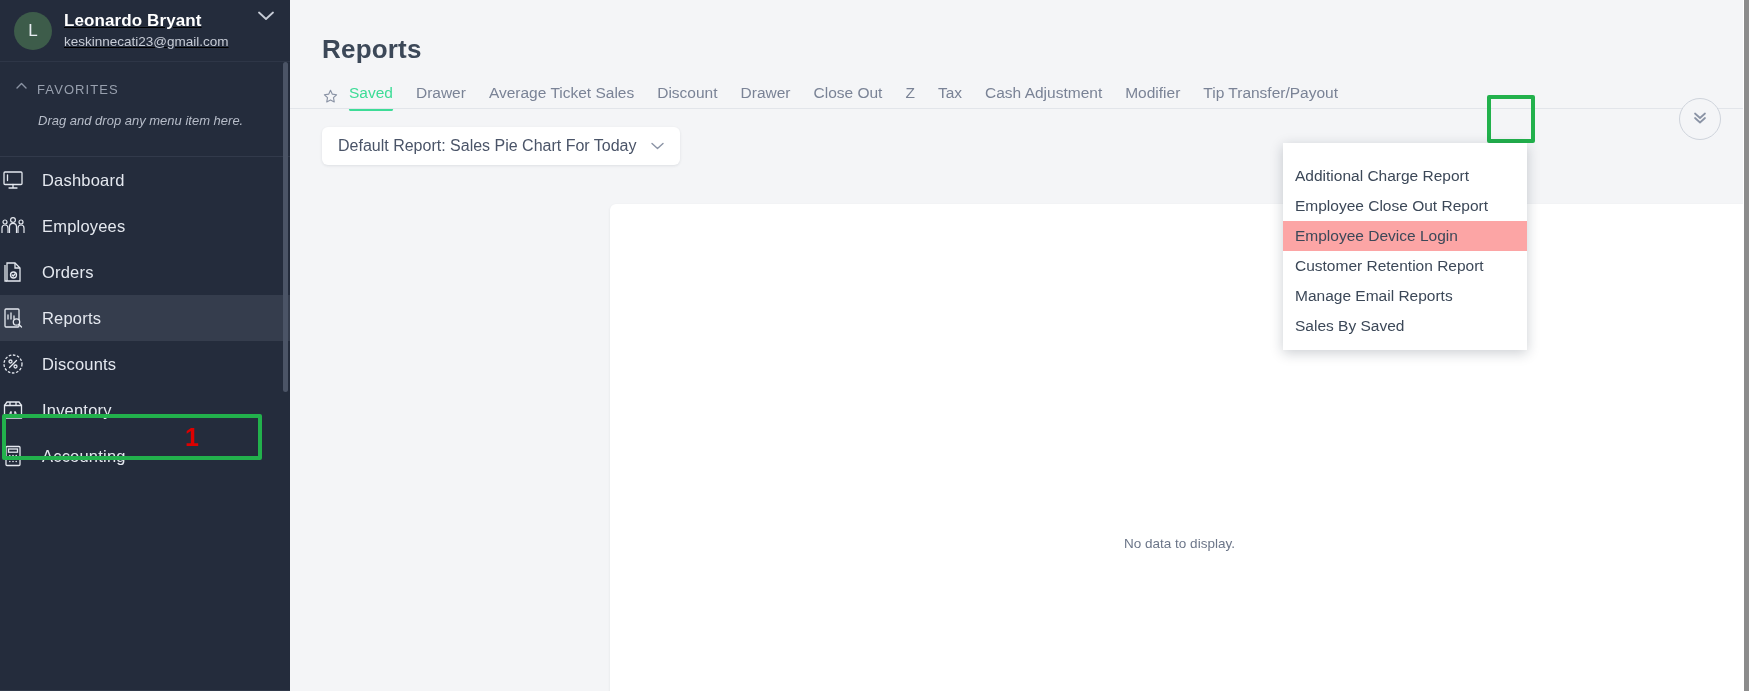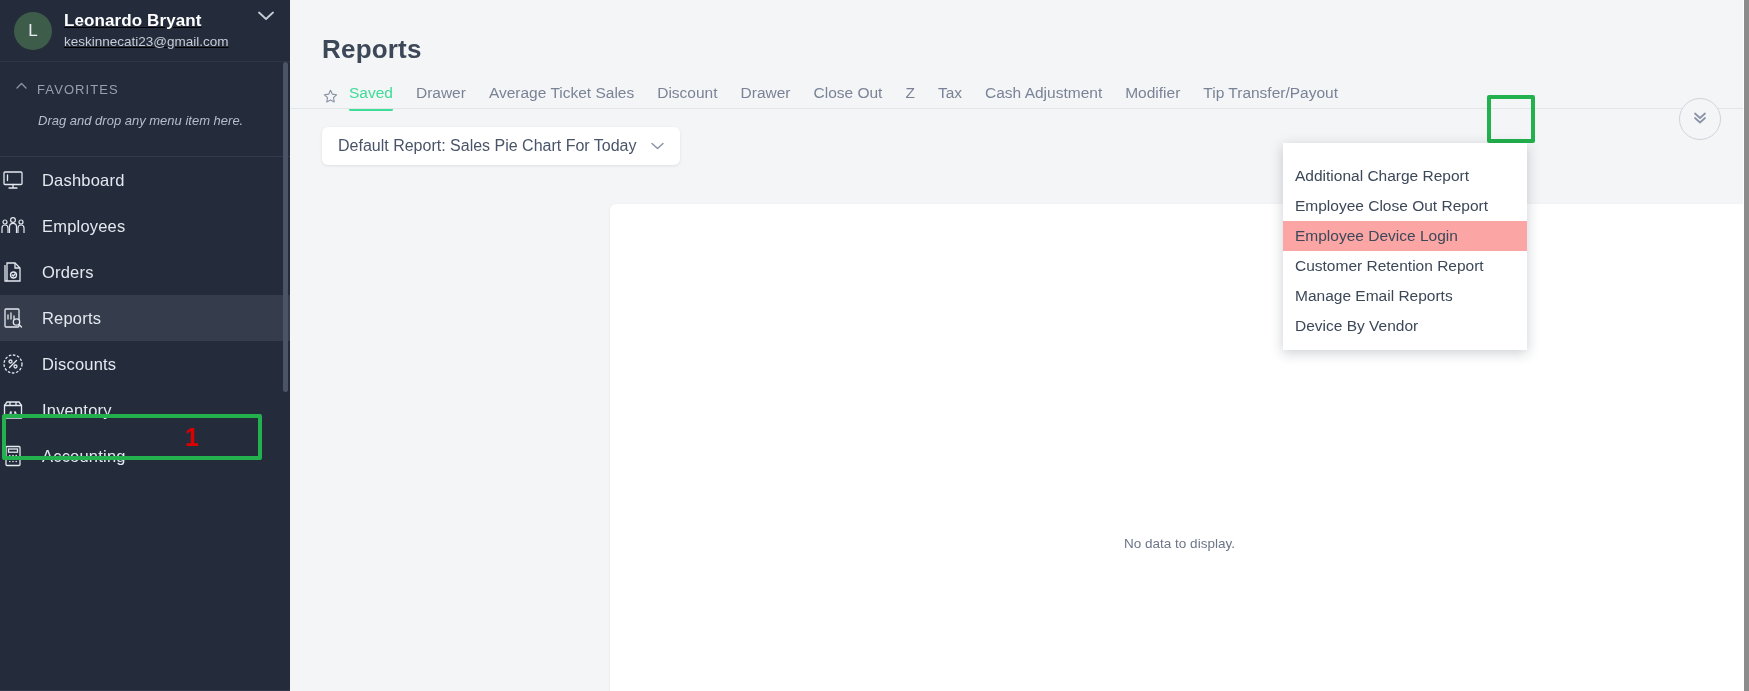--- a/index.html
+++ b/index.html
@@ -451,21 +451,21 @@
     <div class="right-edge"></div>
     <div class="win-scrollbar"></div>
   </div>
 
   <div class="dropdown">
     <div class="dd-item">Additional Charge Report</div>
     <div class="dd-item">Employee Close Out Report</div>
     <div class="dd-item hover">Employee Device Login</div>
     <div class="dd-item">Customer Retention Report</div>
     <div class="dd-item">Manage Email Reports</div>
-    <div class="dd-item">Device By Vendor</div>
+    <div class="dd-item">Sales By Saved</div>
   </div>
 
   <div class="hl-green" style="left:2px; top:414px; width:260px; height:46px;"></div>
   <div class="step-num" style="left:185px; top:423px;">1</div>
 
   <div class="hl-green" style="left:1487px; top:95px; width:48px; height:48px;"></div>
 
   <div class="hl-green" style="left:1283px; top:206px; width:222px; height:31px;"></div>
   <div class="step-num" style="left:1468px; top:208px;">2</div>
 

